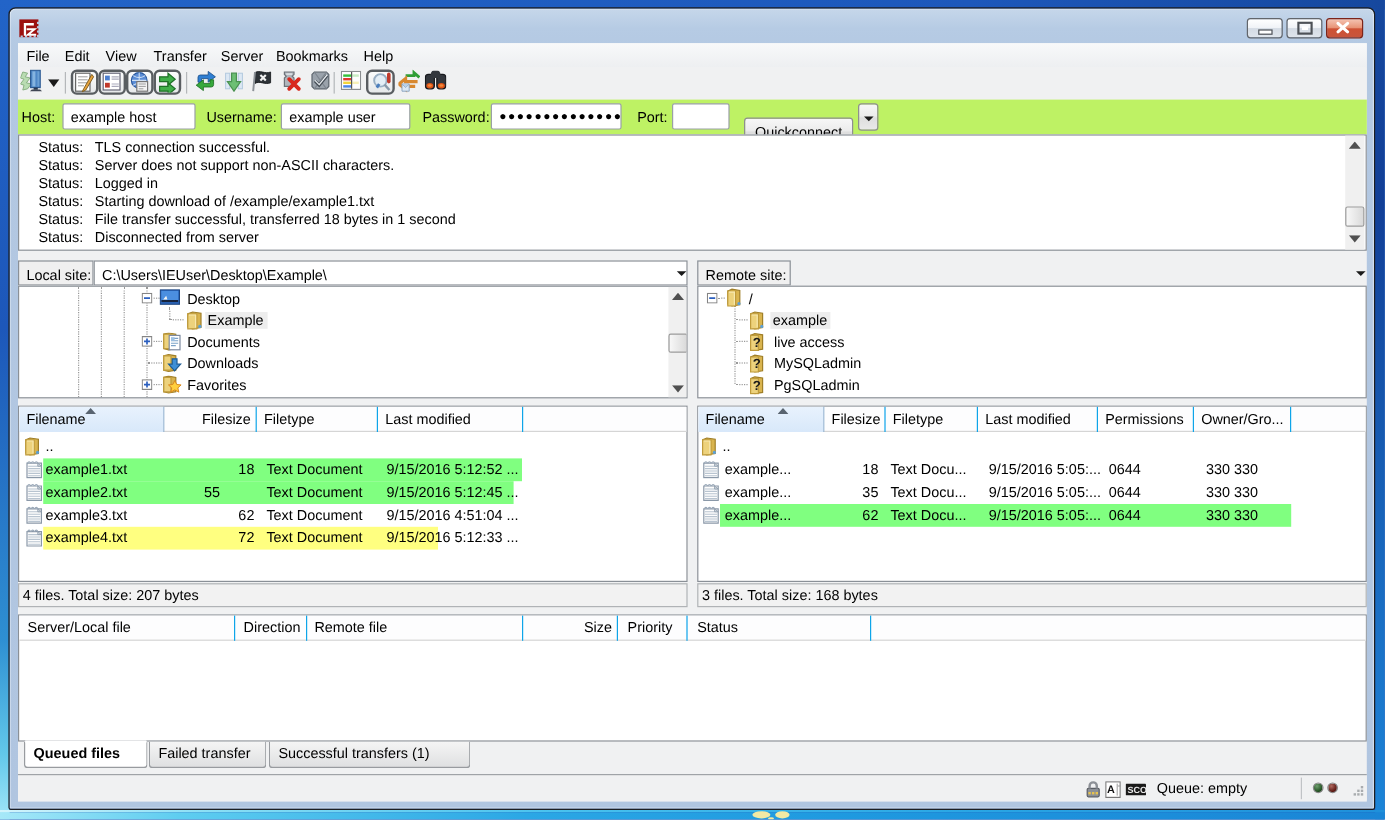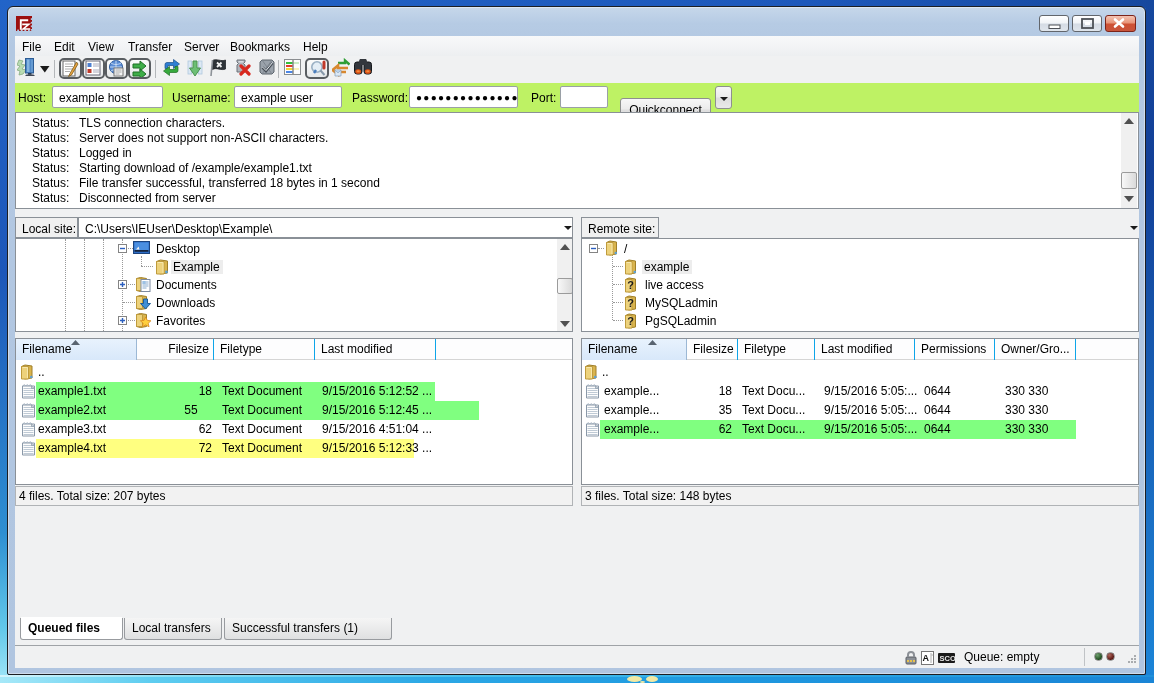--- a/index.html
+++ b/index.html
@@ -229,21 +229,21 @@
     <span class="qclabel" style="left:337px">Password:</span>
     <div class="qcinput" style="left:394px; width:109px; font-size:10px; letter-spacing:1.3px; padding-top:5px">●●●●●●●●●●●●●●</div>
     <span class="qclabel" style="left:516px">Port:</span>
     <div class="qcinput" style="left:545px; width:48px"></div>
     <div id="qcbtn">Quickconnect</div>
     <div id="qcarr">
         <div class="combarr" style="left:4px; top:10px"></div>
       </div>
   </div>
   <div id="log">
-    <div class="logline" style="top:3px">Status:<i>TLS connection characters.</i></div>
+    <div class="logline" style="top:3px">Status:<i>TLS connection successful.</i></div>
     <div class="logline" style="top:18px">Status:<i>Server does not support non-ASCII characters.</i></div>
     <div class="logline" style="top:33px">Status:<i>Logged in</i></div>
     <div class="logline" style="top:48px">Status:<i>Starting download of /example/example1.txt</i></div>
     <div class="logline" style="top:63px">Status:<i>File transfer successful, transferred 18 bytes in 1 second</i></div>
     <div class="logline" style="top:78px">Status:<i>Disconnected from server</i></div>
     <div style="position:absolute; left:1105px; top:0; width:16px; height:95px; background:#f0f0f0"></div>
     <svg style="left:1108px; top:5px" width="10" height="7">
         <path d="M5 0 L10 6 H0 z" fill="#505050"></path>
       </svg>
     <svg style="left:1108px; top:83px" width="10" height="7">
@@ -413,33 +413,33 @@
       <path d="M2.5 5.5 h10 M2.5 7.5 h10 M2.5 9.5 h10 M2.5 11.5 h10 M2.5 13.5 h10" stroke="#b8c4d0" stroke-width="0.9"></path>
       <path d="M2 3 c0.5 -1.6 2 -1.6 2.5 0 M5 3 c0.5 -1.6 2 -1.6 2.5 0 M8 3 c0.5 -1.6 2 -1.6 2.5 0" fill="none" stroke="#9aa8b8" stroke-width="0.9"></path>
       <path d="M10.5 3 l3 2.5 -3 0 z" fill="#d8e0e8" stroke="#8a98a8" stroke-width="0.7"></path>
     </svg>
     <div class="lrow" style="left:20px; top:43px; width:399px; background:#80ff80">
         <span style="left:2px">example1.txt</span>
         <span style="left:134px;width:42px;text-align:right">18</span>
         <span style="left:186px">Text Document</span>
         <span style="left:286px">9/15/2016 5:12:52 ...</span>
       </div>
-    <div class="lrow" style="left:20px; top:62px; width:443px; background:#80ff80">
+    <div class="lrow" style="left:20px; top:62px; width:392px; background:#80ff80">
         <span style="left:2px">example2.txt</span>
-        <span style="left:134px;width:42px;text-align:center">55</span>
+        <span style="left:134px;width:42px;text-align:left">55</span>
         <span style="left:186px">Text Document</span>
         <span style="left:286px">9/15/2016 5:12:45 ...</span>
       </div>
     <div class="lrow" style="left:20px; top:81px; width:399px">
         <span style="left:2px">example3.txt</span>
         <span style="left:134px;width:42px;text-align:right">62</span>
         <span style="left:186px">Text Document</span>
         <span style="left:286px">9/15/2016 4:51:04 ...</span>
       </div>
-    <div class="lrow" style="left:20px; top:100px; width:378px; background:#ffff80">
+    <div class="lrow" style="left:20px; top:100px; width:329px; background:#ffff80">
         <span style="left:2px">example4.txt</span>
         <span style="left:134px;width:42px;text-align:right">72</span>
         <span style="left:186px">Text Document</span>
         <span style="left:286px">9/15/2016 5:12:33 ...</span>
       </div>
   </div>
 
   <div class="listpane" style="left:566px; width:558px">
     <div class="lheader">
       <div class="hcell hsort" style="left:0; width:105px">Filename</div>
@@ -496,24 +496,34 @@
     <div class="lrow" style="left:18px; top:81px; width:476px; background:#80ff80">
         <span style="left:4px">example...</span>
         <span style="left:92px;width:40px;text-align:right">62</span>
         <span style="left:142px">Text Docu...</span>
         <span style="left:224px">9/15/2016 5:05:...</span>
         <span style="left:324px">0644</span>
         <span style="left:405px">330 330</span>
       </div>
   </div>
   <div class="statstrip" style="left:0; width:558px">4 files. Total size: 207 bytes</div>
-  <div class="statstrip" style="left:566px; width:558px">3 files. Total size: 148 bytes</div>
+  <div class="statstrip" style="left:566px; width:558px">3 files. Total size: 168 bytes</div>
+  <div id="queue">
+    <div class="lheader">
+      <div class="hcell" style="left:0; width:180px; padding-left:7px">Server/Local file</div>
+      <div class="hcell" style="left:180px; width:60px; padding-left:7px">Direction</div>
+      <div class="hcell" style="left:240px; width:180px; padding-left:6px">Remote file</div>
+      <div class="hcell" style="left:420px; width:79px; text-align:right; padding-right:4px">Size</div>
+      <div class="hcell" style="left:499px; width:58px; padding-left:8px">Priority</div>
+      <div class="hcell" style="left:557px; width:153px; padding-left:8px">Status</div>
+    </div>
+  </div>
   <div class="tab tabactive" style="left:5px; width:103px">Queued files</div>
   <div style="position:absolute; left:6px; top:581px; width:101px; height:2px; background:#fff"></div>
-  <div class="tab" style="left:109px; width:98px">Local transfers</div>
+  <div class="tab" style="left:109px; width:98px">Failed transfer</div>
   <div class="tab" style="left:209px; width:168px">Successful transfers (1)</div>
   <div id="statusbar">
     <svg style="left:888px; top:4px" width="16" height="16" viewBox="0 0 16 16">
       <rect x="3" y="7" width="10" height="7" rx="1" fill="#8c9096" stroke="#5a5e64" stroke-width="1"></rect>
       <path d="M5 7 v-2 a3 3 0 0 1 6 0 v2" fill="none" stroke="#8c9096" stroke-width="2"></path>
       <rect x="4" y="10" width="2" height="2" fill="#e8c34d"></rect>
         <rect x="7" y="10" width="2" height="2" fill="#e8c34d"></rect>
         <rect x="10" y="10" width="2" height="2" fill="#e8c34d"></rect>
     </svg>
     <svg style="left:906px; top:5px" width="13" height="14" viewBox="0 0 13 14">

